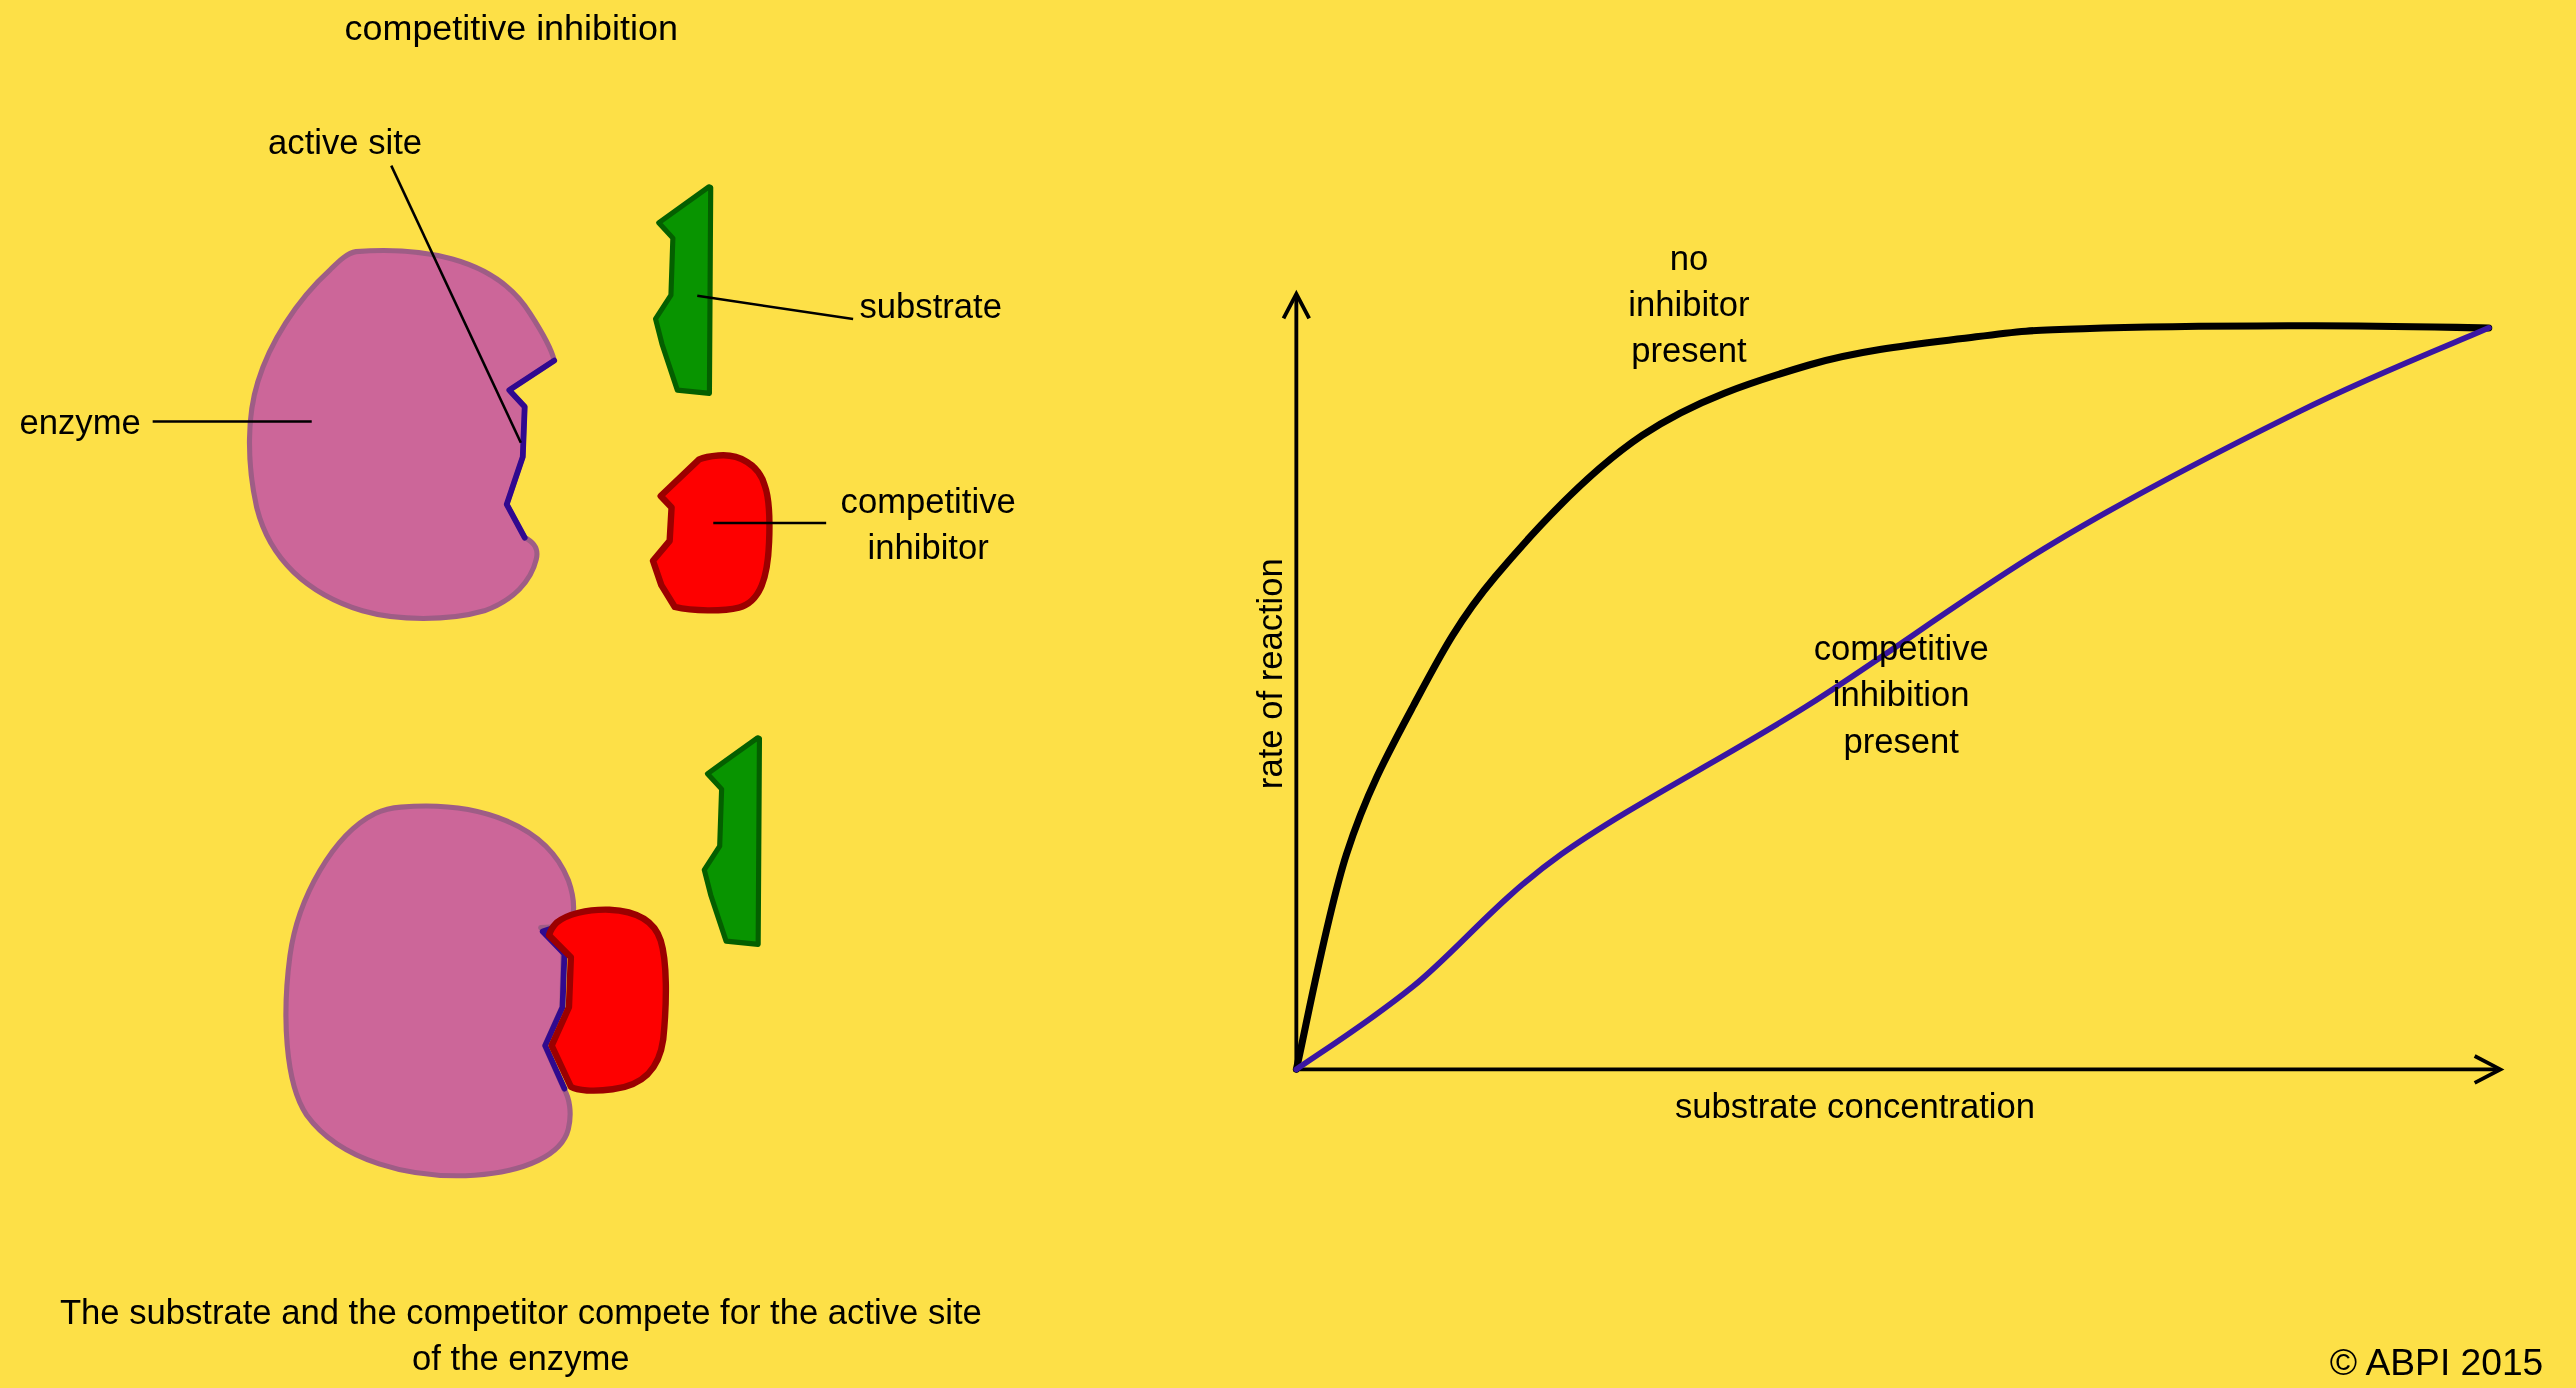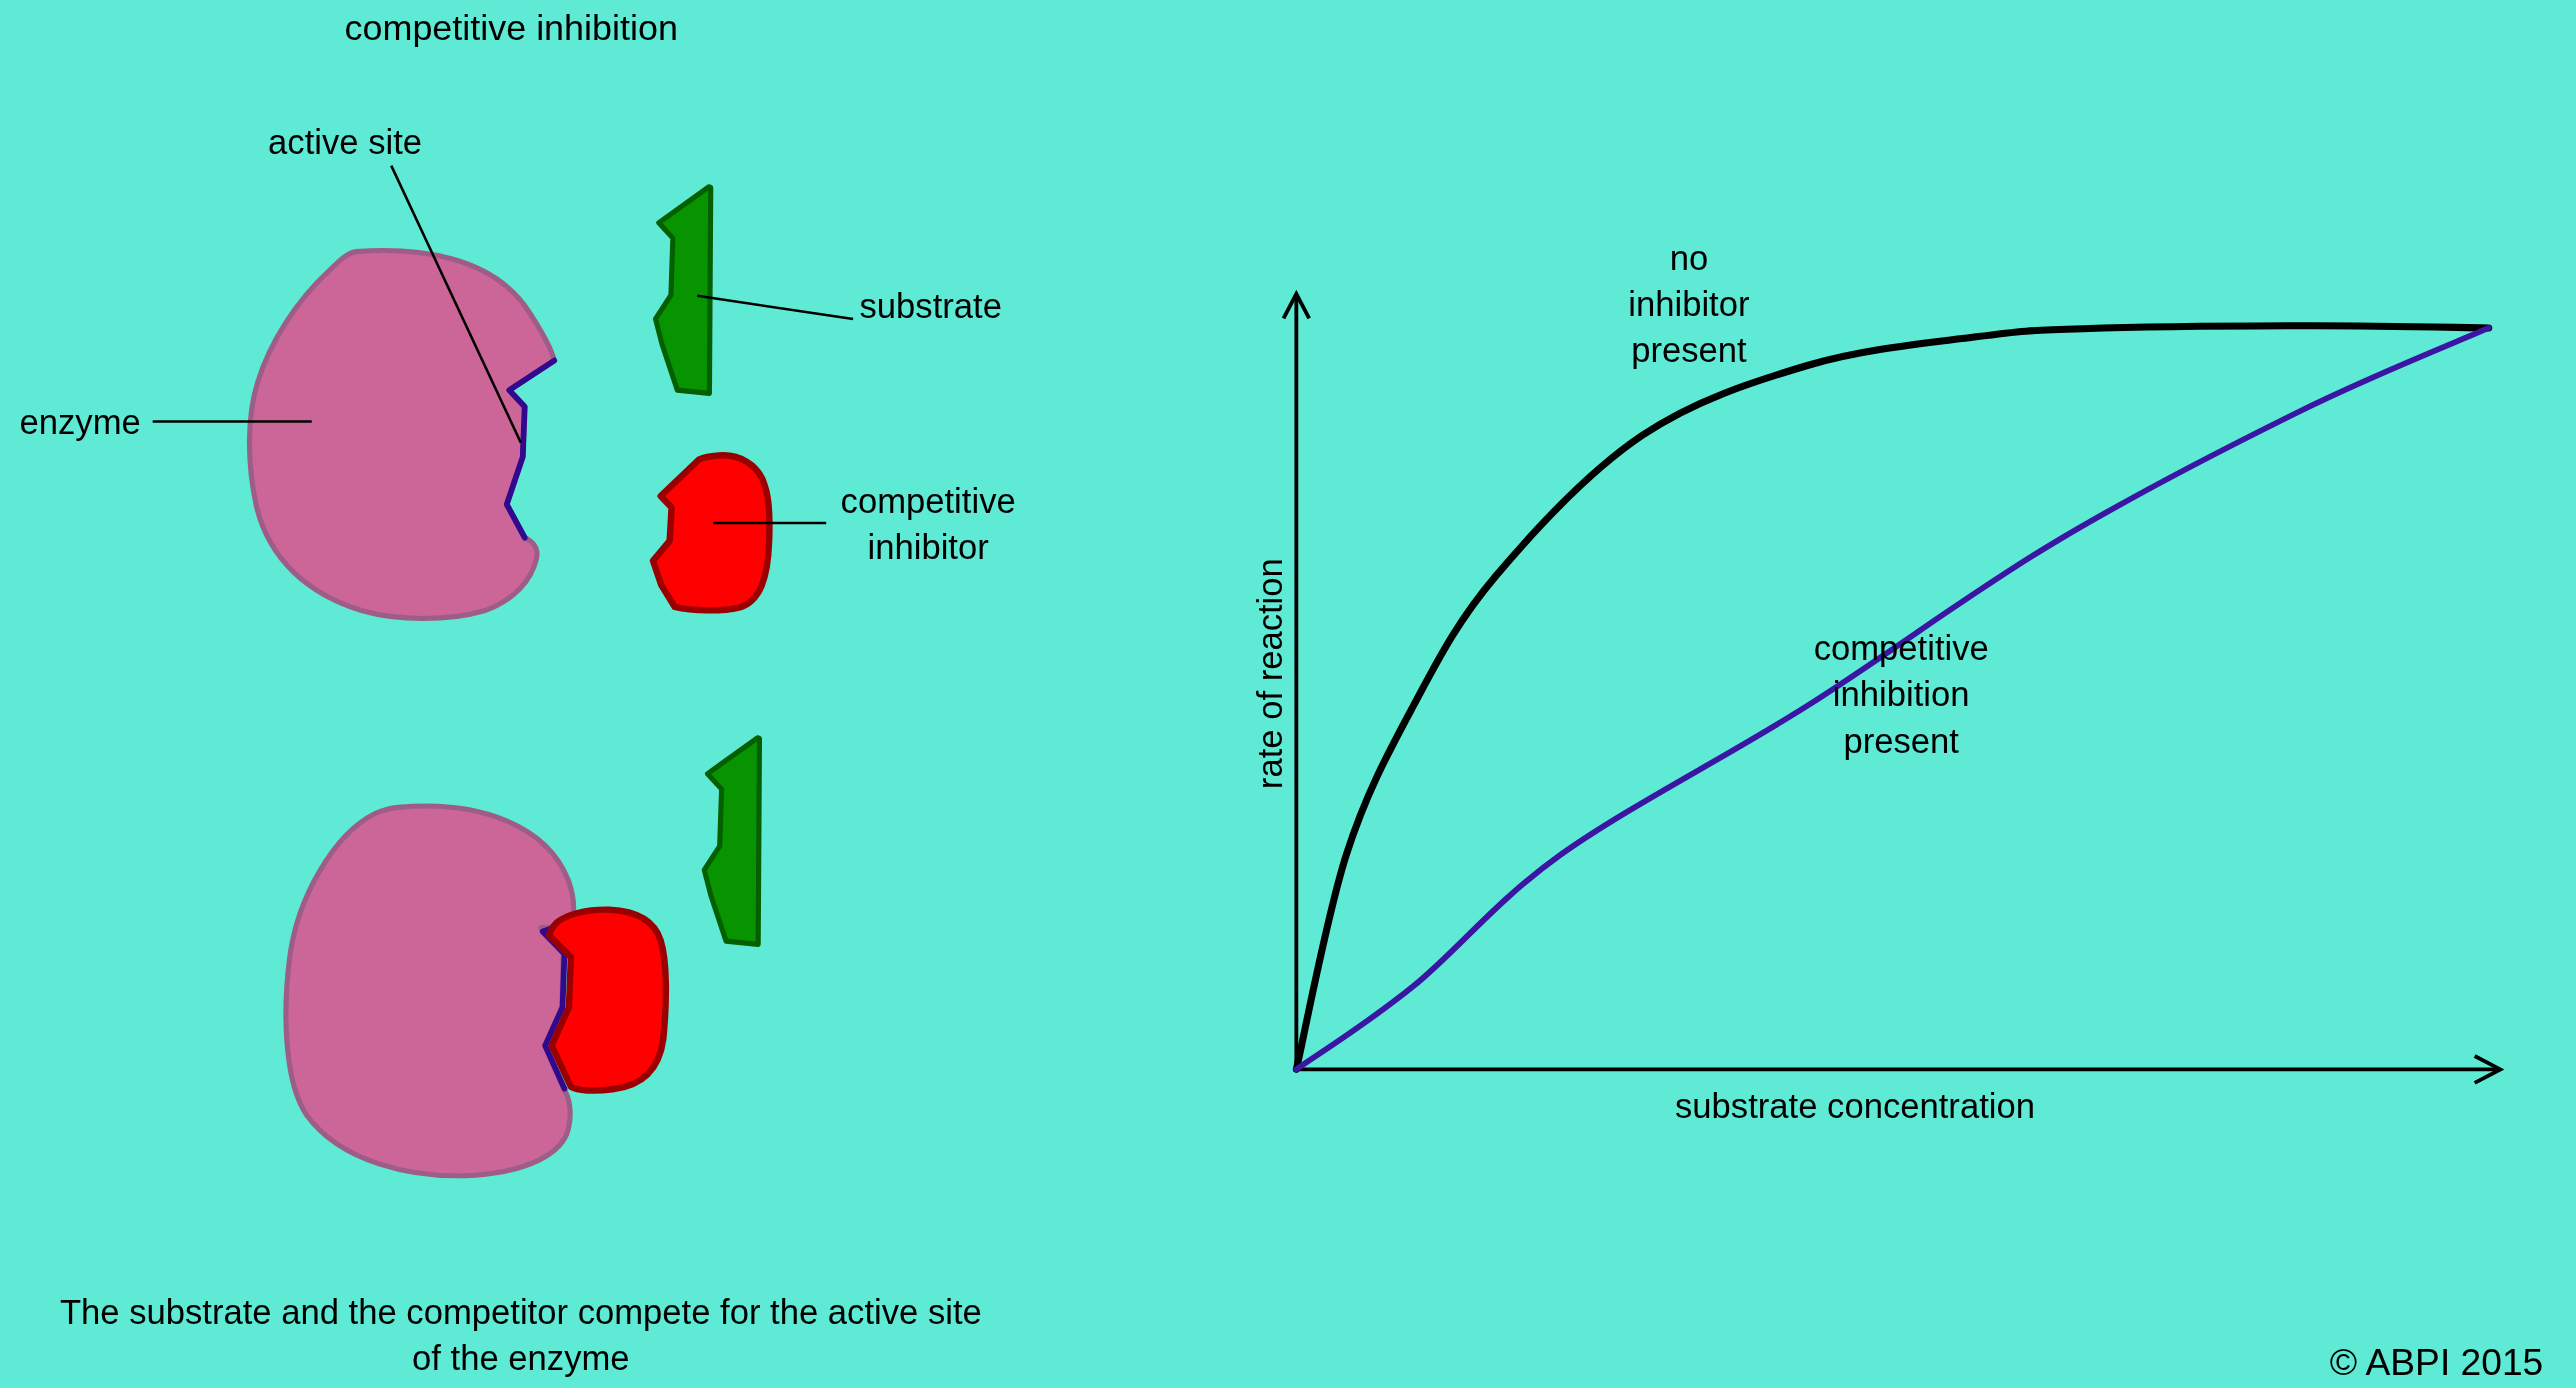--- a/index.html
+++ b/index.html
@@ -1,20 +1,20 @@
 <!DOCTYPE html>
 <html style="font-size:10.3px"><head>
 <meta charset="utf-8">
 <style>
   html, body { margin: 0; padding: 0; background: #ffffff; }
   .page {
     position: relative;
     width: 2576px;
     height: 1389px;
-    background: #5eead4;
+    background: #fde047;
     overflow: hidden;
   }
   svg.scene {
     position: absolute;
     left: 0; top: 0;
     width: 2576px;
     height: 1389px;
     font-family: "Liberation Sans", "DejaVu Sans", sans-serif;
   }
   text { fill: #000000; }

